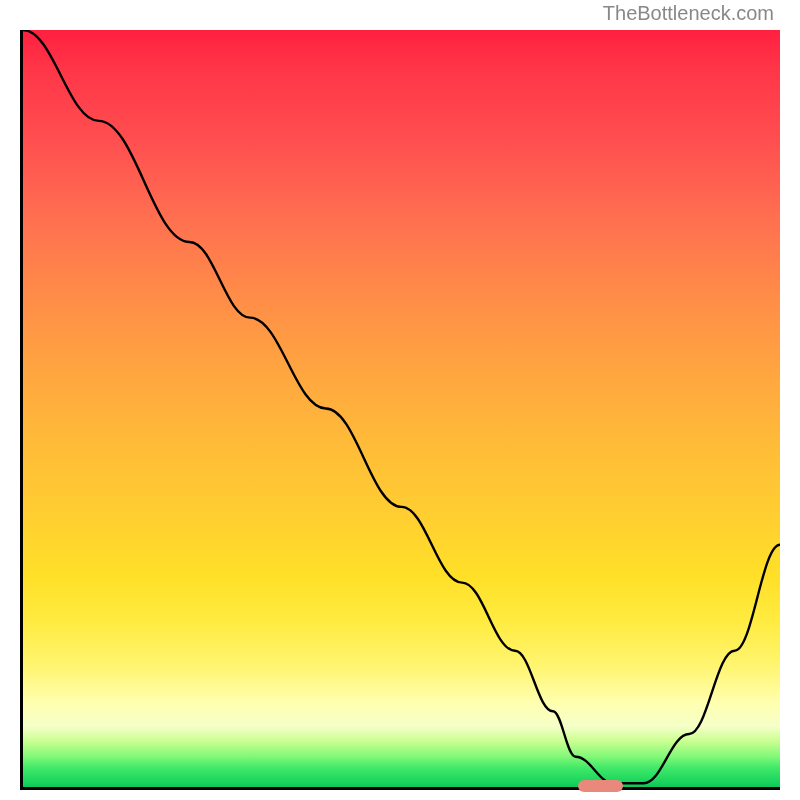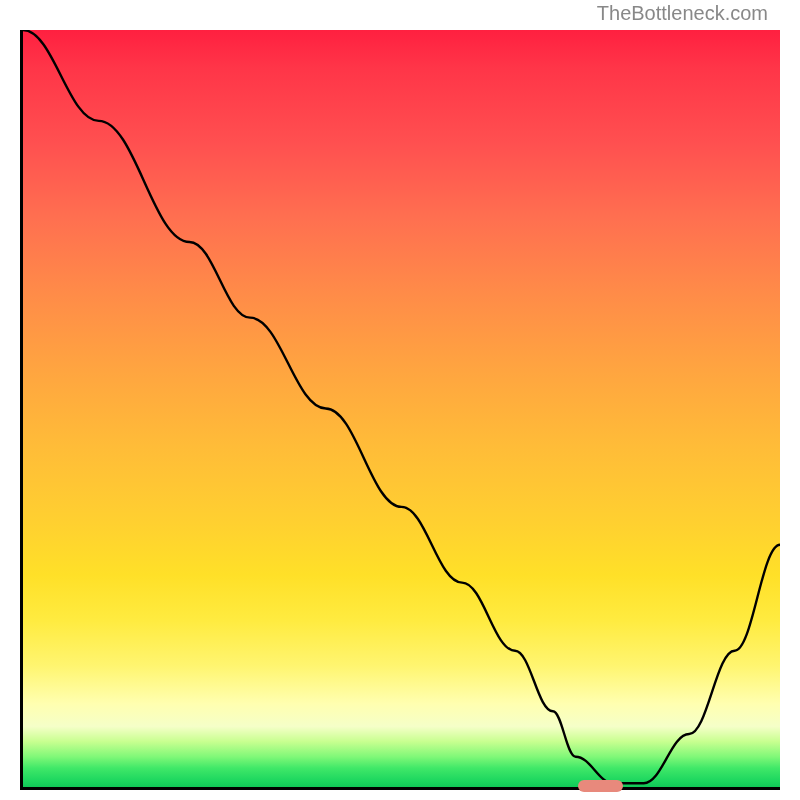--- a/index.html
+++ b/index.html
@@ -10,21 +10,21 @@
     body {
       width: 800px;
       height: 800px;
       position: relative;
       background: white;
       font-family: Arial, sans-serif;
     }
     .watermark {
       position: absolute;
       top: 2px;
-      right: 32px;
+      right: 26px;
       font-size: 20px;
       color: #888;
       z-index: 10;
     }
     .chart-container {
       position: absolute;
       top: 30px;
       left: 20px;
       width: 760px;
       height: 760px;

